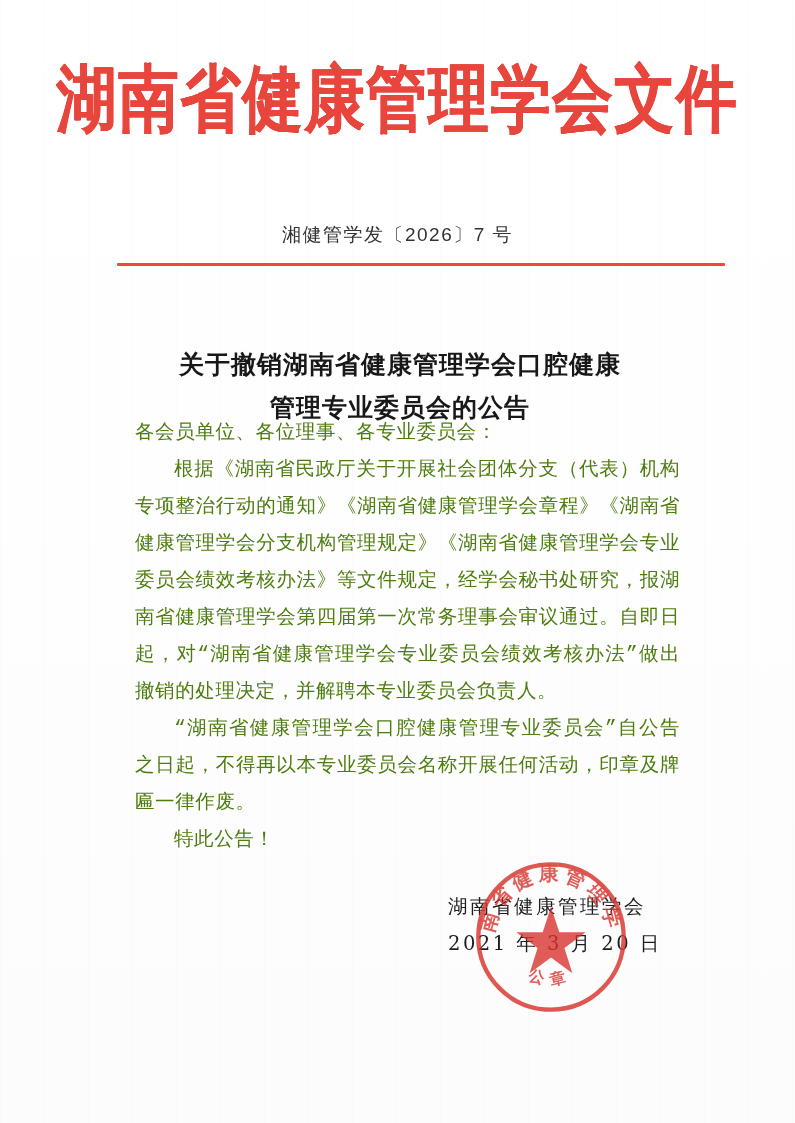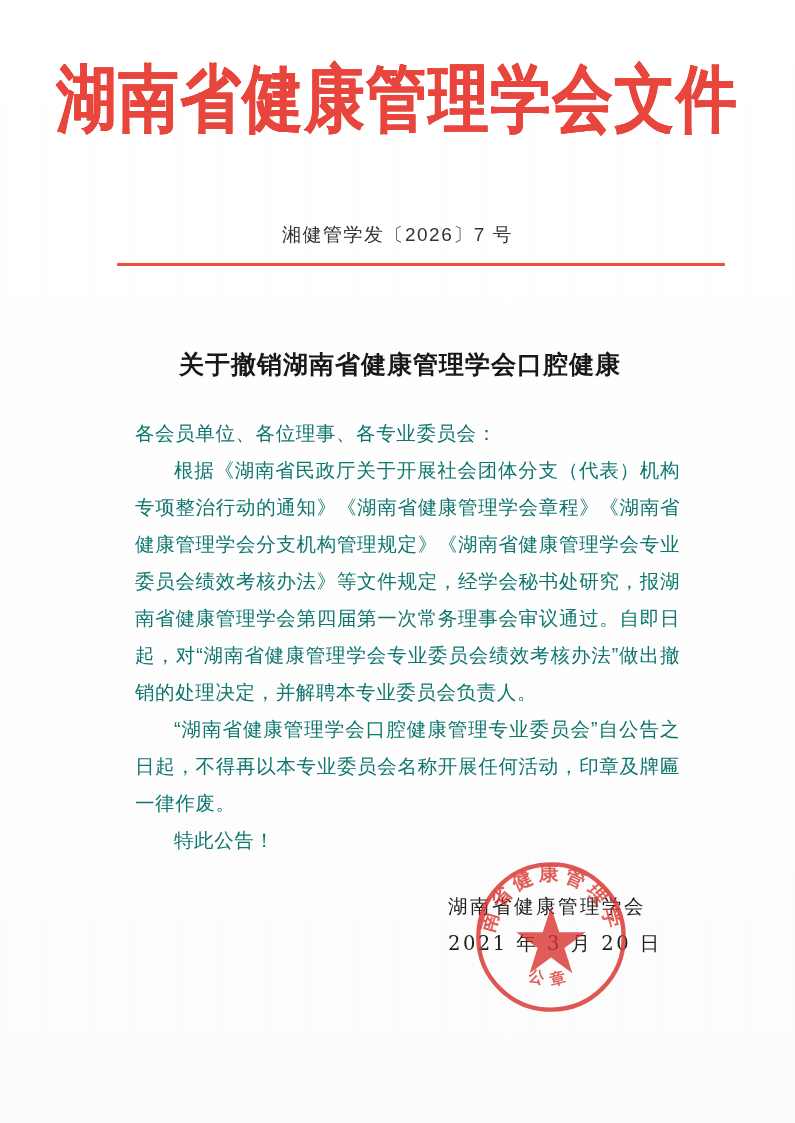--- a/index.html
+++ b/index.html
@@ -98,23 +98,23 @@
   }
 
   
   .body-block {
     position: absolute;
     top: 415px;
     left: 135px;
     width: 545px;
     font-size: 19.5px;
     line-height: 37px;
-    color: #0f766e;
+    color: #4d7c0f;
     letter-spacing: 0.6px;
-    font-family: Liberation Sans, sans-serif;
+    font-family: Liberation Mono, monospace;
   }
   .para {
     margin: 0;
     text-align: justify;
     text-justify: inter-character;
   }
   .para.indent {
     text-indent: 2em;
   }
 
@@ -176,20 +176,21 @@
 <div class="doc">
 
   <div class="header-title">湖南省健康管理学会文件</div>
 
   <div class="doc-number">湘健管学发〔2026〕7 号</div>
 
   <div class="red-rule"></div>
 
   <div class="main-title">
     <span class="tl">关于撤销湖南省健康管理学会口腔健康</span>
+    <span class="tl">管理专业委员会的公告</span>
   </div>
 
   <div class="body-block">
     <p class="para">各会员单位、各位理事、各专业委员会：</p>
     <p class="para indent">根据《湖南省民政厅关于开展社会团体分支（代表）机构专项整治行动的通知》《湖南省健康管理学会章程》《湖南省健康管理学会分支机构管理规定》《湖南省健康管理学会专业委员会绩效考核办法》等文件规定，经学会秘书处研究，报湖南省健康管理学会第四届第一次常务理事会审议通过。自即日起，对“湖南省健康管理学会专业委员会绩效考核办法”做出撤销的处理决定，并解聘本专业委员会负责人。</p>
     <p class="para indent">“湖南省健康管理学会口腔健康管理专业委员会”自公告之日起，不得再以本专业委员会名称开展任何活动，印章及牌匾一律作废。</p>
     <p class="para indent">特此公告！</p>
   </div>
 
   <div class="signature">

